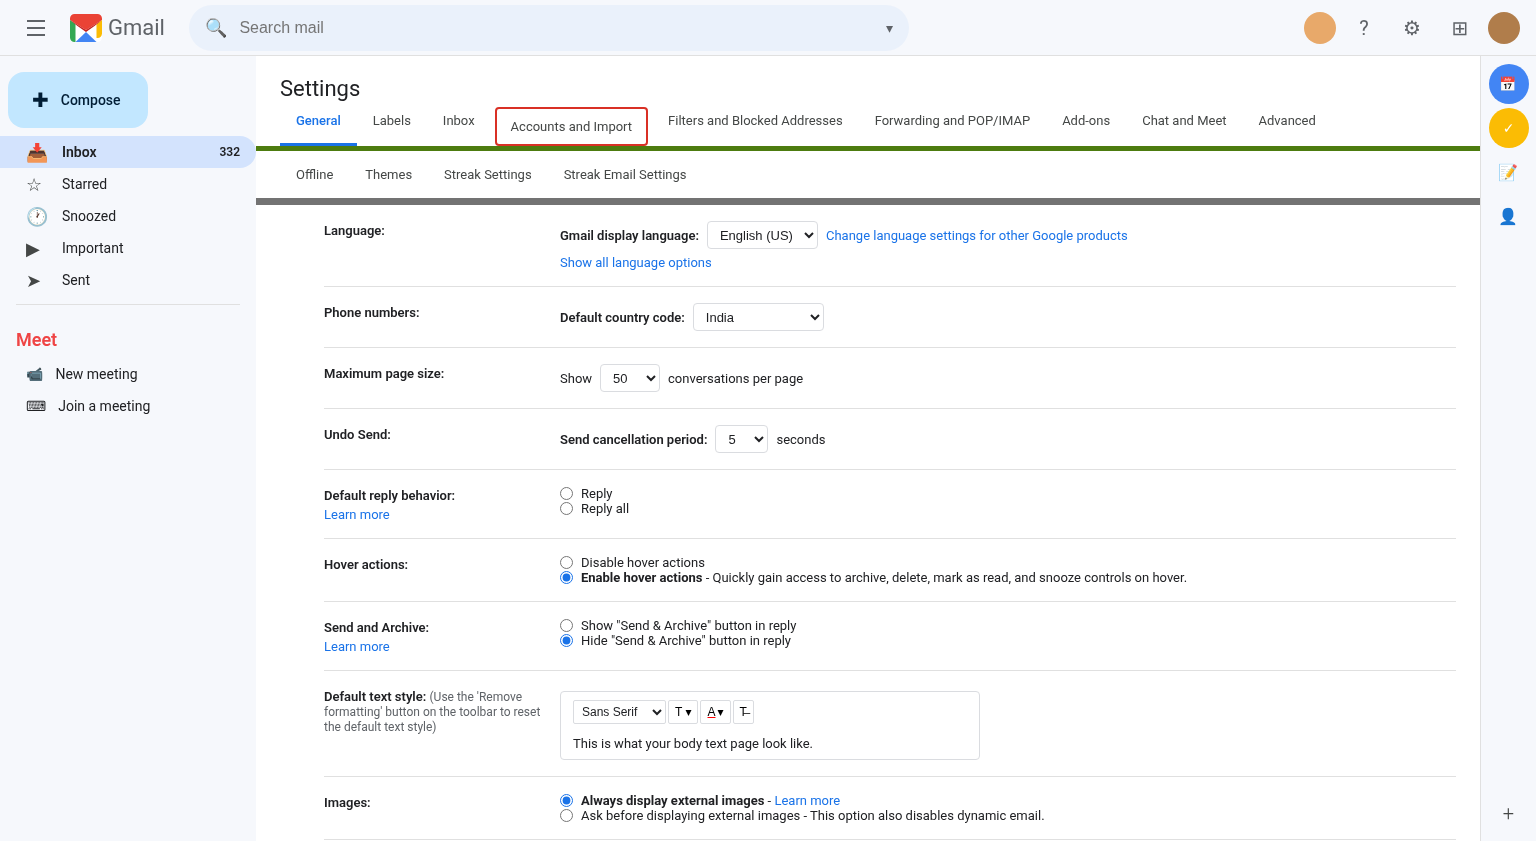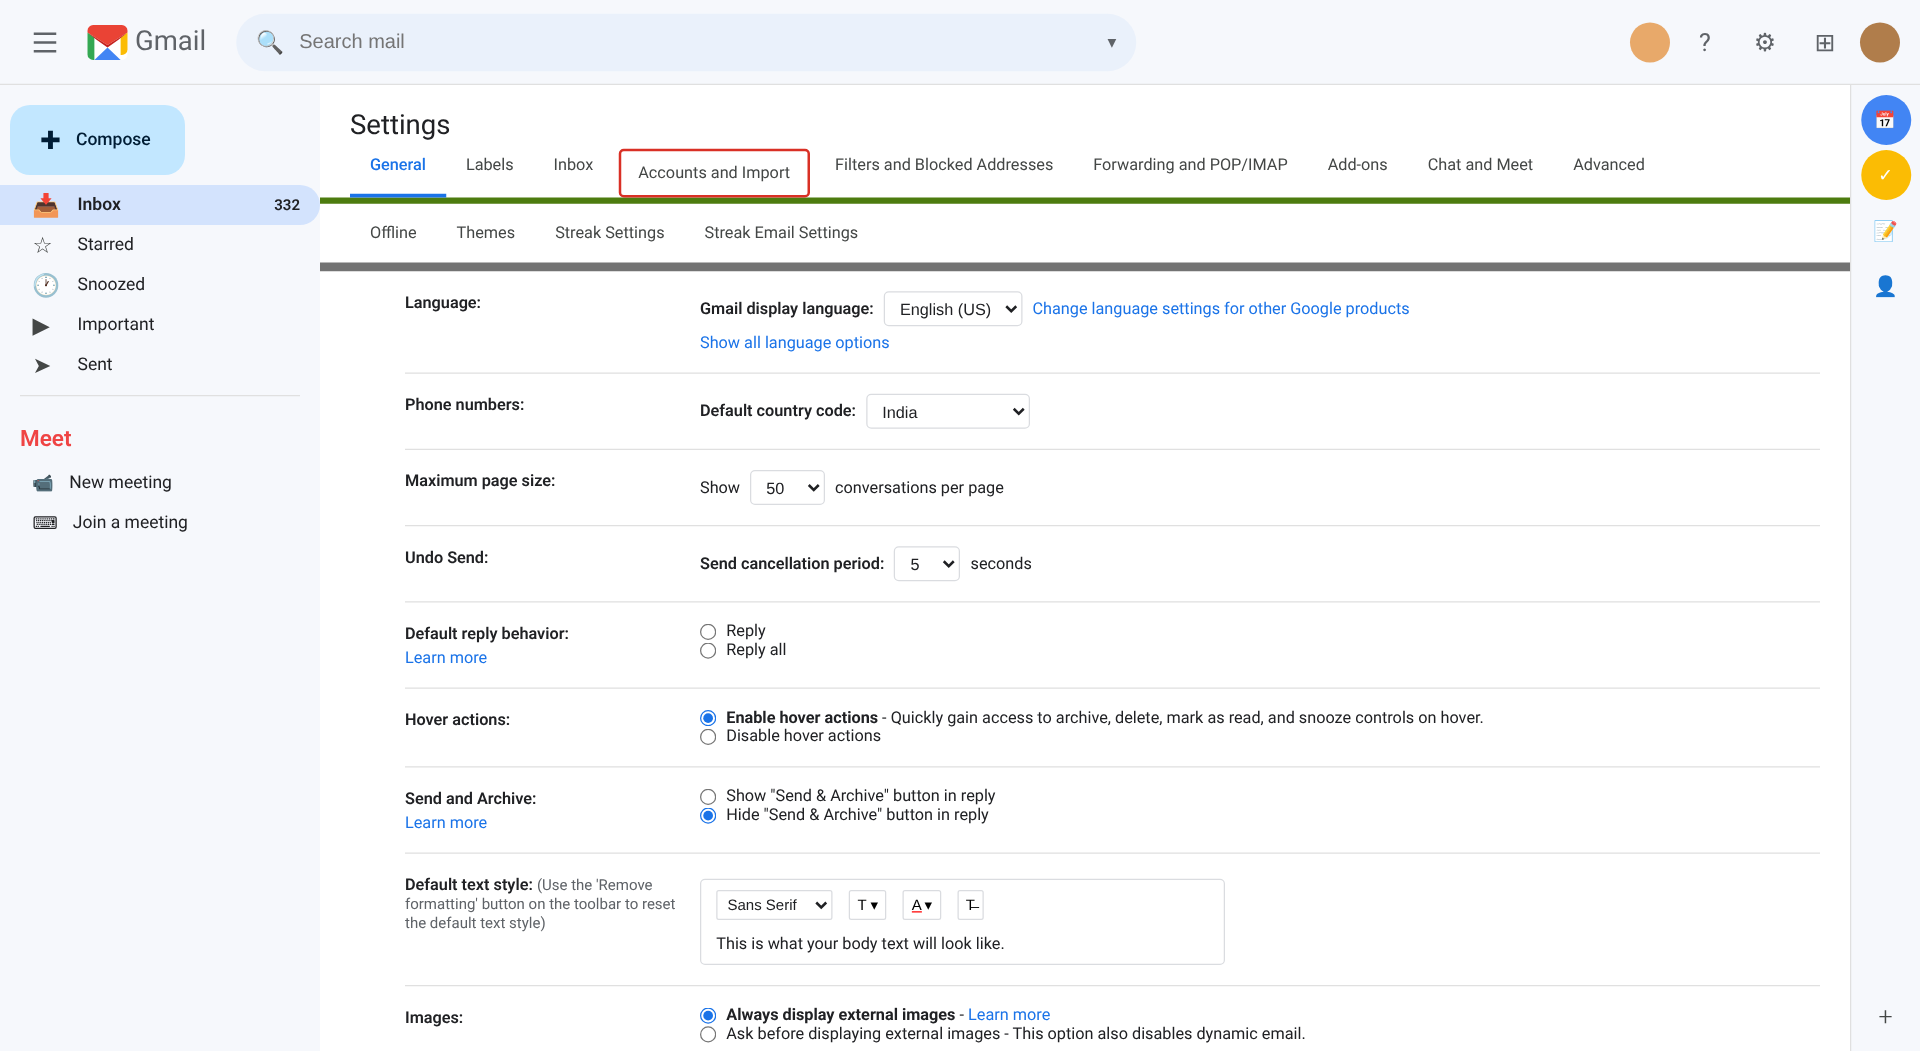--- a/index.html
+++ b/index.html
@@ -1,19 +1,19 @@
 <!DOCTYPE html>
 <html><head>
   <meta charset="utf-8">
   <style>
     * { box-sizing: border-box; margin: 0; padding: 0; }
     body { font-family: 'Google Sans', Roboto, Arial, sans-serif; font-size: 14px; background: #f6f8fc; color: #202124; height: 841px; overflow: hidden; display: flex; flex-direction: column; }
 
     
-    .topbar { background: #f6f8fc; height: 68px; display: flex; align-items: center; padding: 0 16px; gap: 8px; flex-shrink: 0; border-bottom: 1px solid #e0e0e0; }
+    .topbar { background: #f6f8fc; height: 56px; display: flex; align-items: center; padding: 0 16px; gap: 8px; flex-shrink: 0; border-bottom: 1px solid #e0e0e0; }
     .hamburger-icon { width: 40px; height: 40px; display: flex; flex-direction: column; justify-content: center; align-items: center; gap: 5px; cursor: pointer; border-radius: 50%; }
     .hamburger-icon span { width: 18px; height: 2px; background: #5f6368; display: block; }
     .gmail-logo { display: flex; align-items: center; gap: 4px; margin-left: 4px; text-decoration: none; }
     .gmail-logo .m-icon { width: 36px; height: 36px; }
     .gmail-logo .gmail-text { font-size: 22px; color: #5f6368; font-weight: 400; }
     .search-bar { flex: 1; max-width: 720px; margin: 0 16px; }
     .search-bar-inner { background: #eaf1fb; border-radius: 24px; height: 46px; display: flex; align-items: center; padding: 0 16px; gap: 12px; }
     .search-bar-inner input { border: none; background: transparent; font-size: 16px; color: #202124; outline: none; flex: 1; }
     .search-bar-inner .search-icon { color: #5f6368; font-size: 18px; }
     .search-bar-inner .dropdown-icon { color: #5f6368; font-size: 14px; margin-left: auto; cursor: pointer; }
@@ -58,21 +58,21 @@
     .setting-label .learn-more { display: block; font-weight: 400; color: #1a73e8; cursor: pointer; margin-top: 4px; font-size: 13px; }
     .setting-value { flex: 1; font-size: 13px; color: #202124; }
     .setting-value select { height: 28px; border: 1px solid #dadce0; border-radius: 4px; font-size: 13px; padding: 0 8px; color: #202124; background: #fff; cursor: pointer; }
     .setting-value .blue-link { color: #1a73e8; cursor: pointer; text-decoration: none; }
     .radio-group { display: flex; flex-direction: column; gap: 0; }
     .radio-option { display: flex; align-items: center; gap: 8px; font-size: 13px; }
     .radio-option input[type="radio"] { accent-color: #1a73e8; }
 
     
     .text-style-box { border: 1px solid #dadce0; border-radius: 4px; padding: 8px 12px; background: #fff; margin-top: 4px; max-width: 420px; }
-    .text-style-toolbar { display: flex; align-items: center; gap: 13px; margin-bottom: 8px; padding-bottom: 4px; }
+    .text-style-toolbar { display: flex; align-items: center; gap: 2px; margin-bottom: 8px; padding-bottom: 4px; }
     .text-style-toolbar select { height: 24px; border: 1px solid #dadce0; border-radius: 2px; font-size: 12px; padding: 0 4px; }
     .text-style-toolbar button { height: 24px; padding: 0 6px; border: 1px solid #dadce0; border-radius: 2px; font-size: 12px; background: #fff; cursor: pointer; }
     .text-style-preview { font-size: 13px; color: #202124; }
 
     
     .right-panel { width: 56px; background: #f6f8fc; border-left: 1px solid #e0e0e0; display: flex; flex-direction: column; align-items: center; padding: 8px 0; gap: 4px; flex-shrink: 0; }
     .right-panel-icon { width: 40px; height: 40px; border-radius: 50%; display: flex; align-items: center; justify-content: center; cursor: pointer; color: #444746; font-size: 18px; }
 
     
     .content::-webkit-scrollbar { width: 8px; }
@@ -268,26 +268,26 @@
             </label>
           </div>
         </div>
       </div>
 
       <div class="setting-row">
         <div class="setting-label">Hover actions:</div>
         <div class="setting-value">
           <div class="radio-group">
             <label class="radio-option">
+              <input type="radio" name="hover-actions" style="">
+              <span>Disable hover actions</span>
+            </label>
+            <label class="radio-option">
               <input type="radio" name="hover-actions" checked="" style="">
               <span><strong>Enable hover actions</strong> - Quickly gain access to archive, delete, mark as read, and snooze controls on hover.</span>
-            </label>
-            <label class="radio-option">
-              <input type="radio" name="hover-actions" style="">
-              <span>Disable hover actions</span>
             </label>
           </div>
         </div>
       </div>
 
       <div class="setting-row">
         <div class="setting-label">
           Send and Archive:
           <a class="learn-more">Learn more</a>
         </div>
@@ -315,21 +315,21 @@
             <div class="text-style-toolbar">
               <select>
                 <option>Sans Serif</option>
                 <option>Serif</option>
                 <option>Monospace</option>
               </select>
               <button style="display:flex; align-items:center; gap:2px;">T ▾</button>
               <button style="display:flex; align-items:center; gap:2px;"><span style="text-decoration:underline; text-decoration-color:red;">A</span> ▾</button>
               <button style="font-size:12px;">T̶</button>
             </div>
-            <div class="text-style-preview">This is what your body text will look like.</div>
+            <div class="text-style-preview">This is what your body text page look like.</div>
           </div>
         </div>
       </div>
 
       <div class="setting-row">
         <div class="setting-label">Images:</div>
         <div class="setting-value">
           <div class="radio-group">
             <label class="radio-option">
               <input type="radio" name="images" checked="" style="">

